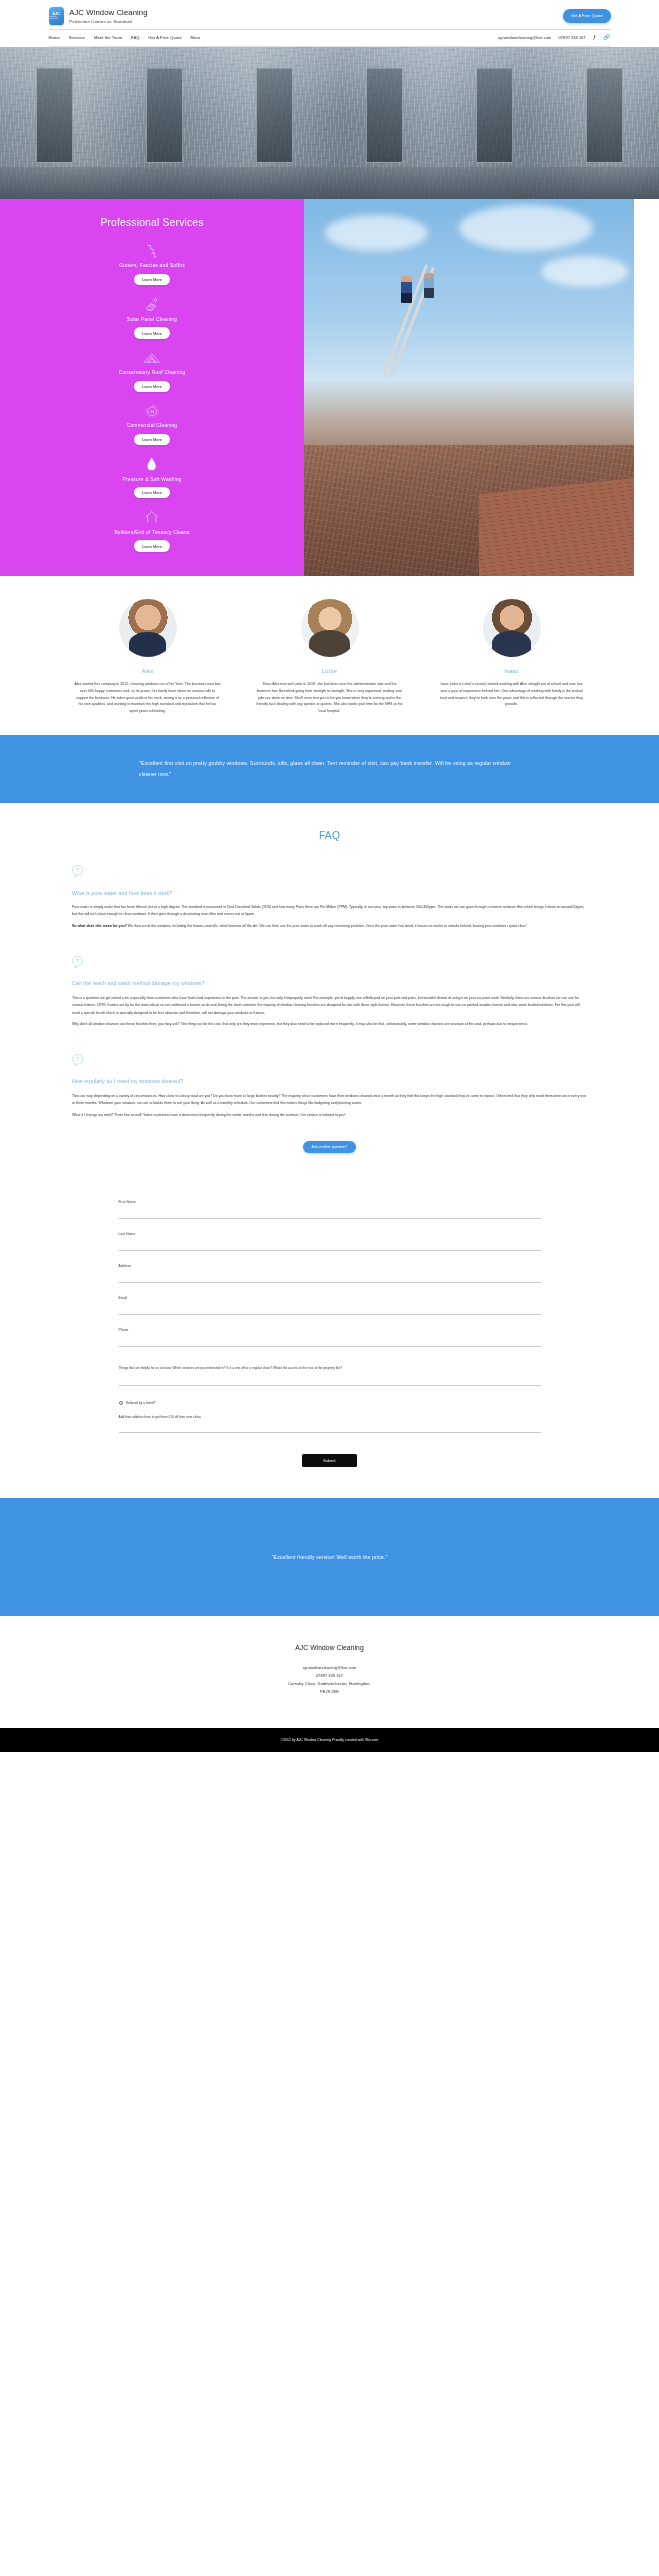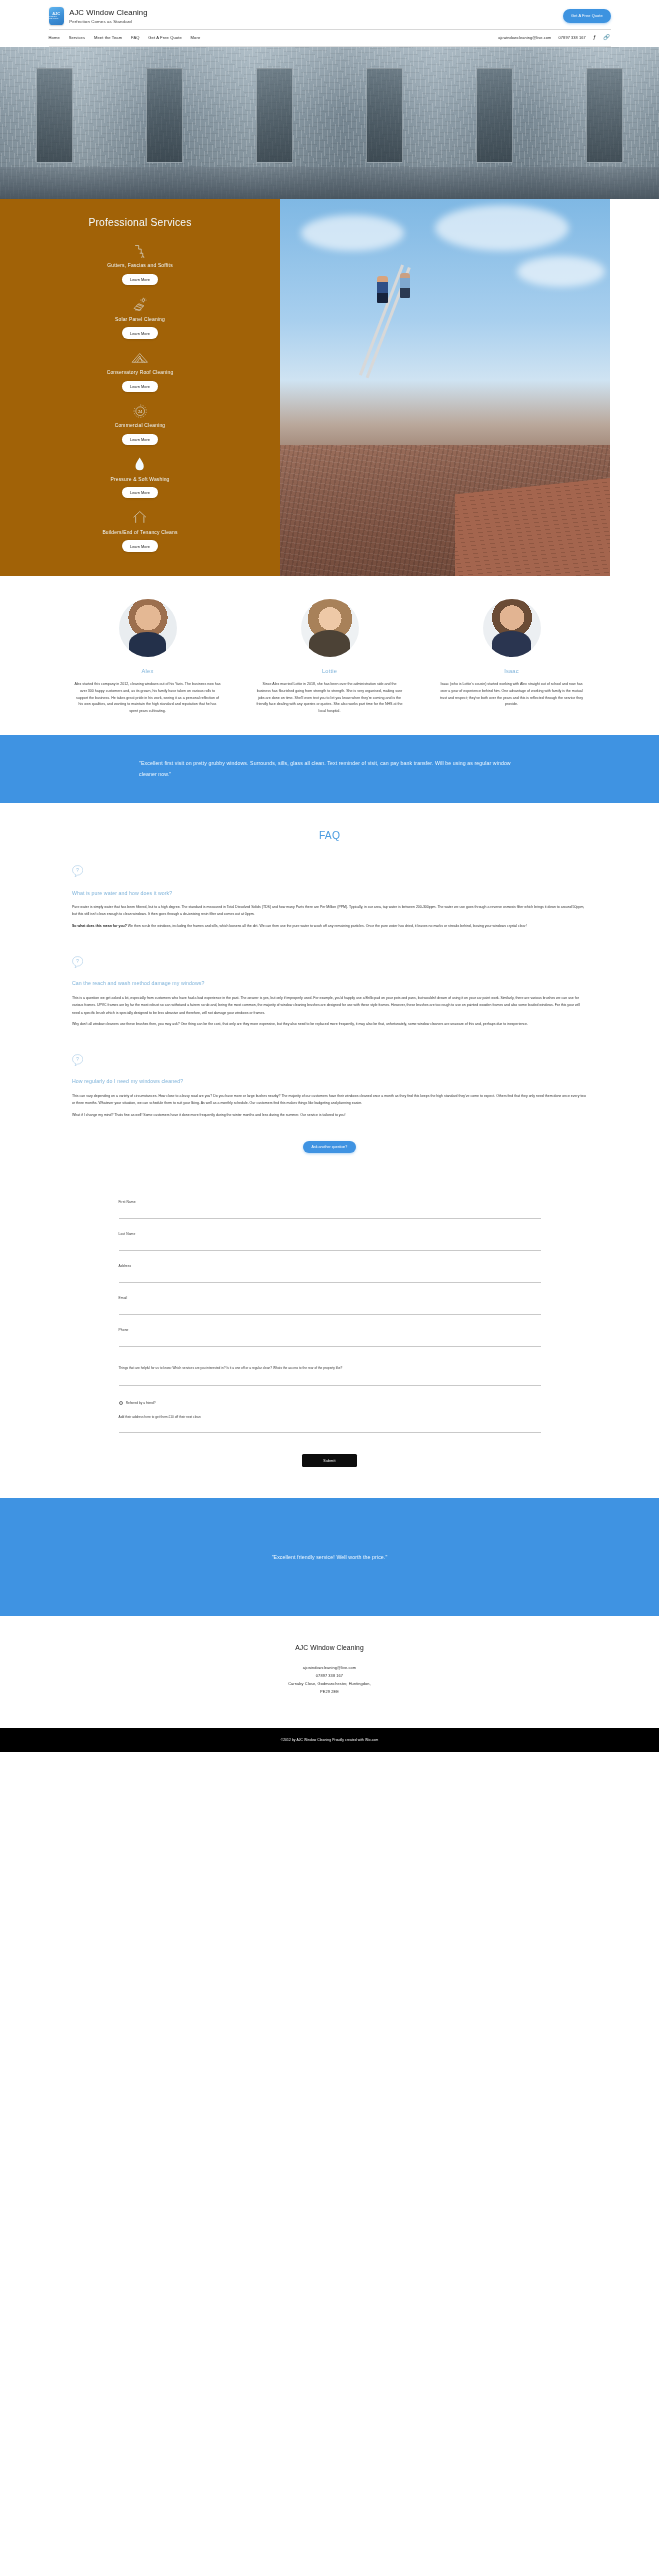--- a/index.html
+++ b/index.html
@@ -72,21 +72,21 @@
   }
   .hero-bottom {
     position: absolute; left: 0; right: 0; bottom: 0; height: 32px;
     background: linear-gradient(180deg, rgba(105,118,128,.5), rgba(70,82,92,.88));
     filter: blur(0.5px);
   }
 
   
   .services { display: flex; min-height: 268px; }
   .svc-left {
-    width: 280px; background: #a16207; color: #fff;
+    width: 304px; background: #d946ef; color: #fff;
     padding: 17.5px 0 20.6px 0; text-align: center;
   }
   .svc-title { font-size: 10.3px; font-weight: 400; letter-spacing: 0.2px; margin-bottom: 15.5px; color: #f4fbff; }
   .svc-item { margin-bottom: 3.6px; }
   .svc-icon { height: 15.5px; display: flex; align-items: center; justify-content: center; margin-bottom: 4.6px; }
   .svc-icon svg { display: block; }
   .svc-name { font-size: 4.9px; letter-spacing: 0.2px; margin-bottom: 5.7px; color: #f2faff; }
   .learn-btn {
     background: #fff; color: #1f1f1f; border: none;
     border-radius: 6.7px; padding: 3.1px 8.2px; font-size: 3.9px;

